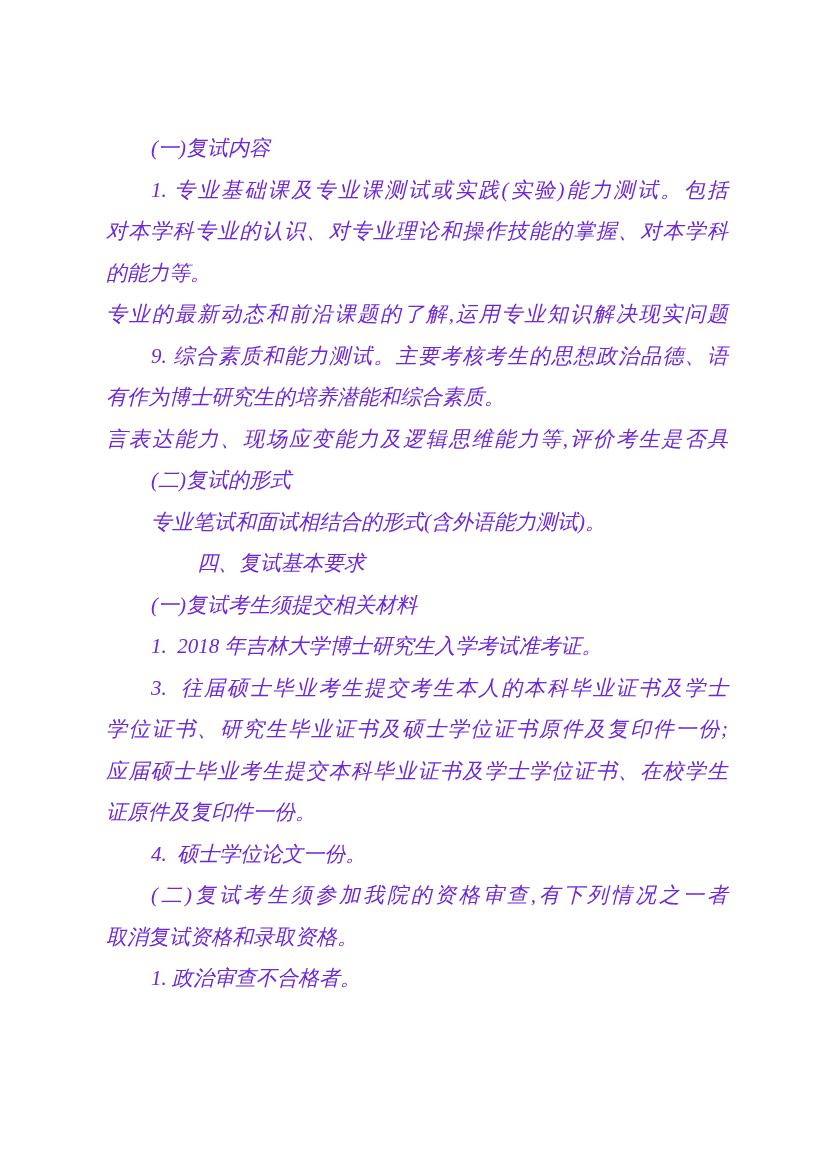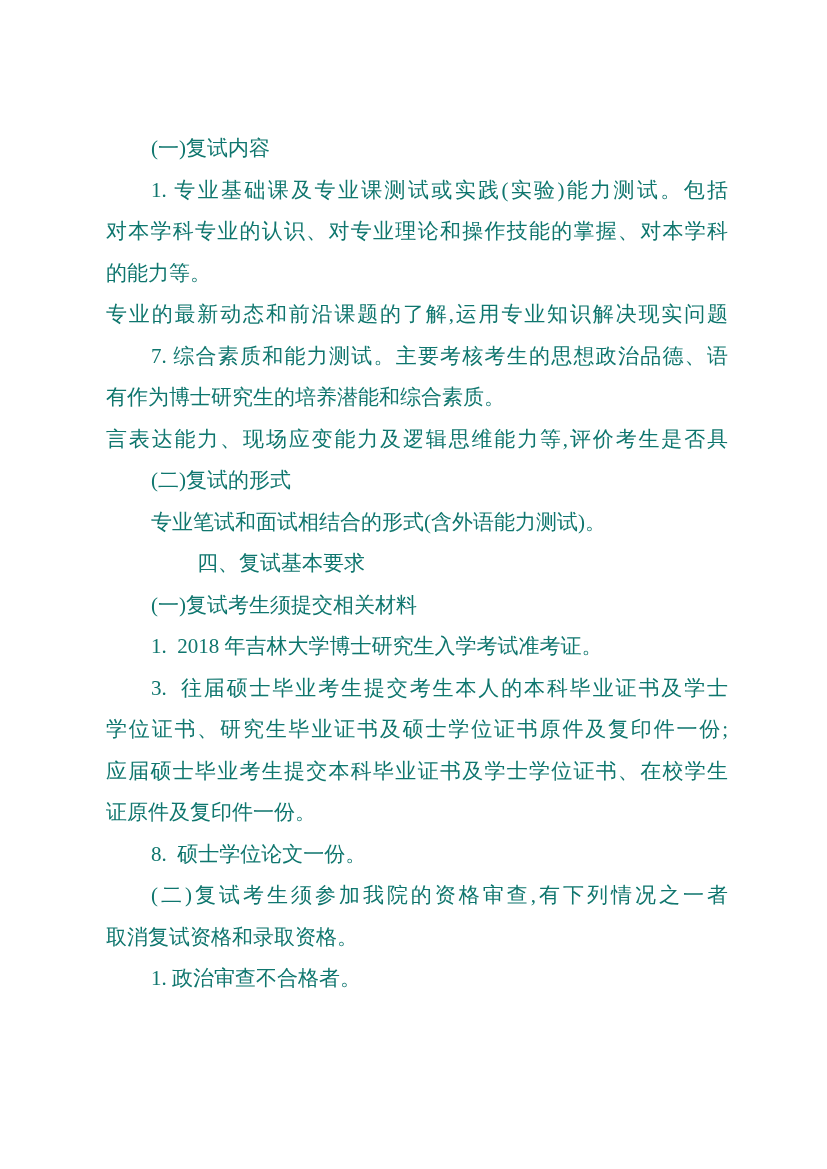--- a/index.html
+++ b/index.html
@@ -37,36 +37,36 @@
   }
   
   .line.in2 { padding-left: 45px; }
   
   .line.in4 { padding-left: 91px; }
 </style>
 </head>
 <body>
 
 <div class="page">
-  <div class="doc" style="color: #0f766e;">
+  <div class="doc" style="color: #6d28d9; font-style: italic;">
       <div class="line in2">(一)复试内容</div>
       <div class="line j in2">1. 专业基础课及专业课测试或实践(实验)能力测试。包括</div>
       <div class="line j">对本学科专业的认识、对专业理论和操作技能的掌握、对本学科</div>
       <div class="line">的能力等。</div>
       <div class="line j">专业的最新动态和前沿课题的了解,运用专业知识解决现实问题</div>
-      <div class="line j in2">7. 综合素质和能力测试。主要考核考生的思想政治品德、语</div>
+      <div class="line j in2">9. 综合素质和能力测试。主要考核考生的思想政治品德、语</div>
       <div class="line">有作为博士研究生的培养潜能和综合素质。</div>
       <div class="line j">言表达能力、现场应变能力及逻辑思维能力等,评价考生是否具</div>
       <div class="line in2">(二)复试的形式</div>
       <div class="line in2">专业笔试和面试相结合的形式(含外语能力测试)。</div>
       <div class="line in4">四、复试基本要求</div>
       <div class="line in2">(一)复试考生须提交相关材料</div>
       <div class="line in2">1.  2018 年吉林大学博士研究生入学考试准考证。</div>
       <div class="line j in2">3.  往届硕士毕业考生提交考生本人的本科毕业证书及学士</div>
       <div class="line j">学位证书、研究生毕业证书及硕士学位证书原件及复印件一份;</div>
       <div class="line j">应届硕士毕业考生提交本科毕业证书及学士学位证书、在校学生</div>
       <div class="line">证原件及复印件一份。</div>
-      <div class="line in2">8.  硕士学位论文一份。</div>
+      <div class="line in2">4.  硕士学位论文一份。</div>
       <div class="line j in2">(二)复试考生须参加我院的资格审查,有下列情况之一者</div>
       <div class="line">取消复试资格和录取资格。</div>
       <div class="line in2">1. 政治审查不合格者。</div>
     </div>
 </div>
 
 </body></html>

